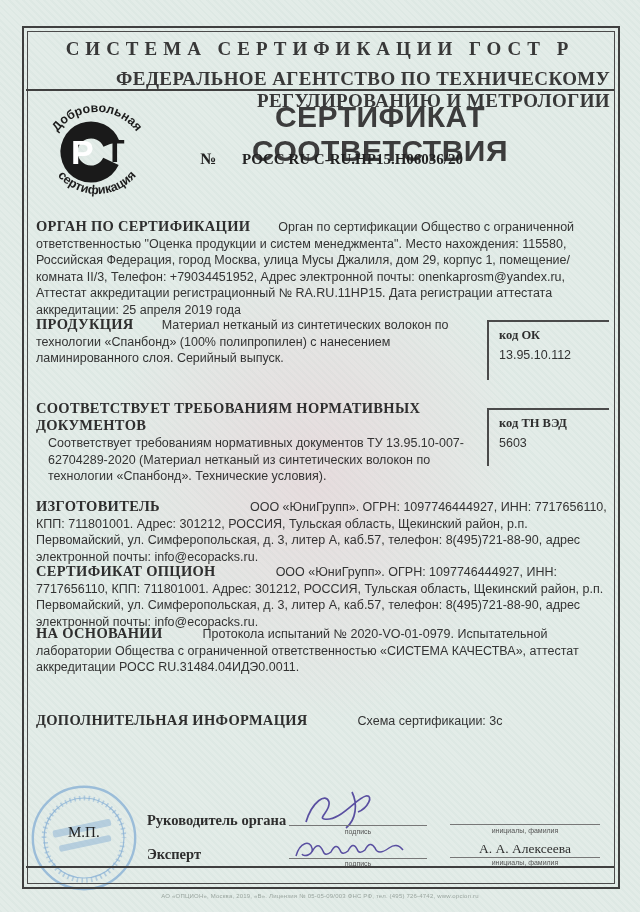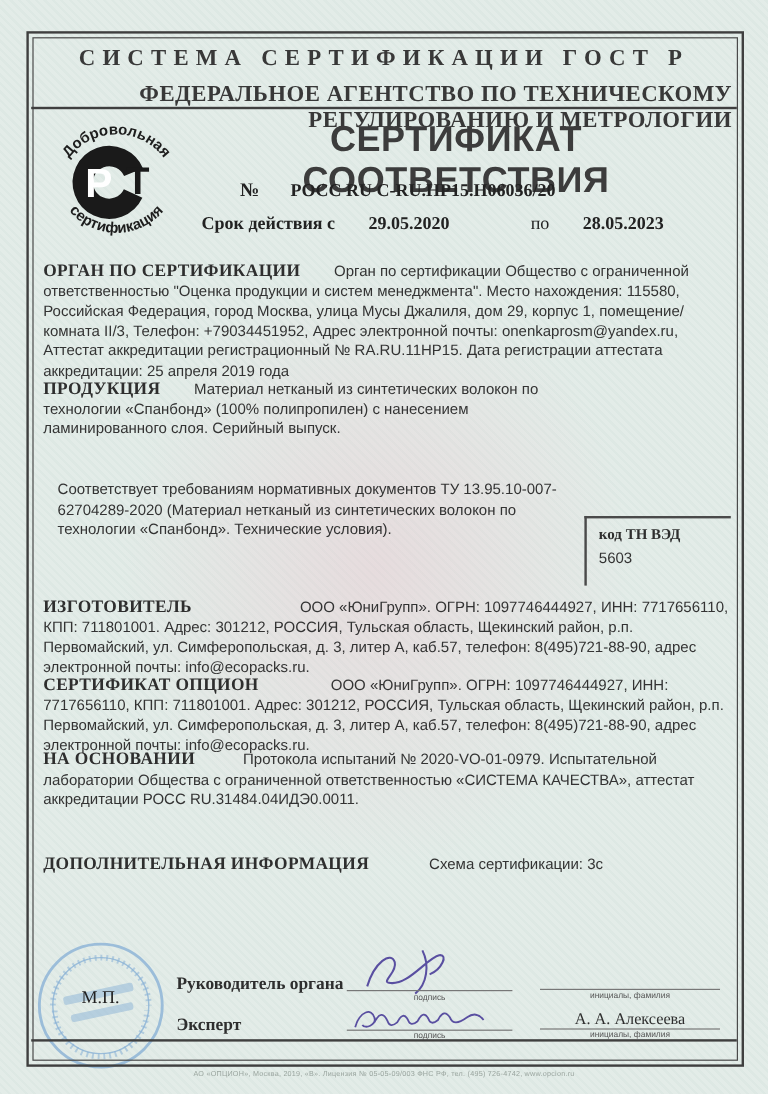--- a/index.html
+++ b/index.html
@@ -90,40 +90,39 @@
     <text x="38" y="70" font-family="Liberation Serif,serif" font-weight="bold" font-size="34" fill="#ffffff">Р</text>
     <text x="72" y="68" font-family="Liberation Serif,serif" font-weight="bold" font-size="32" fill="#1a1a1a">Т</text>
   </svg>
 
   <div class="title">СЕРТИФИКАТ СООТВЕТСТВИЯ</div>
 
   <div class="numrow">
     <span class="no">№</span><span class="val">РОСС RU C-RU.HP15.H06036/20</span>
   </div>
 
-  <div class="validity">
-    <span>Срок действия с</span>
-    <span style="margin-left:24px;">29.05.2020</span>
-    <span style="margin-left:64px;font-weight:normal;">по</span>
-    <span style="margin-left:24px;">28.05.2023</span>
-  </div>
 
 
   <p class="sec" style="top:218px;width:574px;margin:0;">
     <span class="lbl">ОРГАН ПО СЕРТИФИКАЦИИ</span><span>Орган по сертификации Общество с ограниченной ответственностью "Оценка продукции и систем менеджмента". Место нахождения: 115580, Российская Федерация, город Москва, улица Мусы Джалиля, дом 29, корпус 1, помещение/комната II/3, Телефон: +79034451952, Адрес электронной почты: onenkaprosm@yandex.ru, Аттестат аккредитации регистрационный № RA.RU.11HP15. Дата регистрации аттестата аккредитации: 25 апреля 2019 года</span>
   </p>
 
   <p class="sec" style="top:316px;width:448px;margin:0;">
     <span class="lbl">ПРОДУКЦИЯ</span><span>Материал нетканый из синтетических волокон по технологии «Спанбонд» (100% полипропилен) с нанесением ламинированного слоя. Серийный выпуск.</span>
   </p>
+  <div class="codebox" style="top:320px;height:60px;">
+    <div class="clabel">код ОК</div>
+    <div class="cval">13.95.10.112</div>
+  </div>
 
   <div class="sec" style="top:400px;width:448px;">
+    <div class="lbl" style="display:block;margin-bottom:2px;">СООТВЕТСТВУЕТ ТРЕБОВАНИЯМ НОРМАТИВНЫХ ДОКУМЕНТОВ</div>
     <div style="margin-left:12px;">Соответствует требованиям нормативных документов ТУ 13.95.10-007-62704289-2020 (Материал нетканый из синтетических волокон по технологии «Спанбонд». Технические условия).</div>
   </div>
-  <div class="codebox" style="top:430px;height:58px;">
+  <div class="codebox" style="top:408px;height:58px;">
     <div class="clabel">код ТН ВЭД</div>
     <div class="cval">5603</div>
   </div>
 
   <p class="sec" style="top:498px;width:574px;margin:0;">
     <span class="lbl" style="margin-right:90px;">ИЗГОТОВИТЕЛЬ</span><span>ООО «ЮниГрупп». ОГРН: 1097746444927, ИНН: 7717656110, КПП: 711801001. Адрес: 301212, РОССИЯ, Тульская область, Щекинский район, р.п. Первомайский, ул. Симферопольская, д. 3, литер А, каб.57, телефон: 8(495)721-88-90, адрес электронной почты: info@ecopacks.ru.</span>
   </p>
 
   <p class="sec" style="top:563px;width:574px;margin:0;">
     <span class="lbl" style="margin-right:60px;">СЕРТИФИКАТ ОПЦИОН</span><span>ООО «ЮниГрупп». ОГРН: 1097746444927, ИНН: 7717656110, КПП: 711801001. Адрес: 301212, РОССИЯ, Тульская область, Щекинский район, р.п. Первомайский, ул. Симферопольская, д. 3, литер А, каб.57, телефон: 8(495)721-88-90, адрес электронной почты: info@ecopacks.ru.</span>

